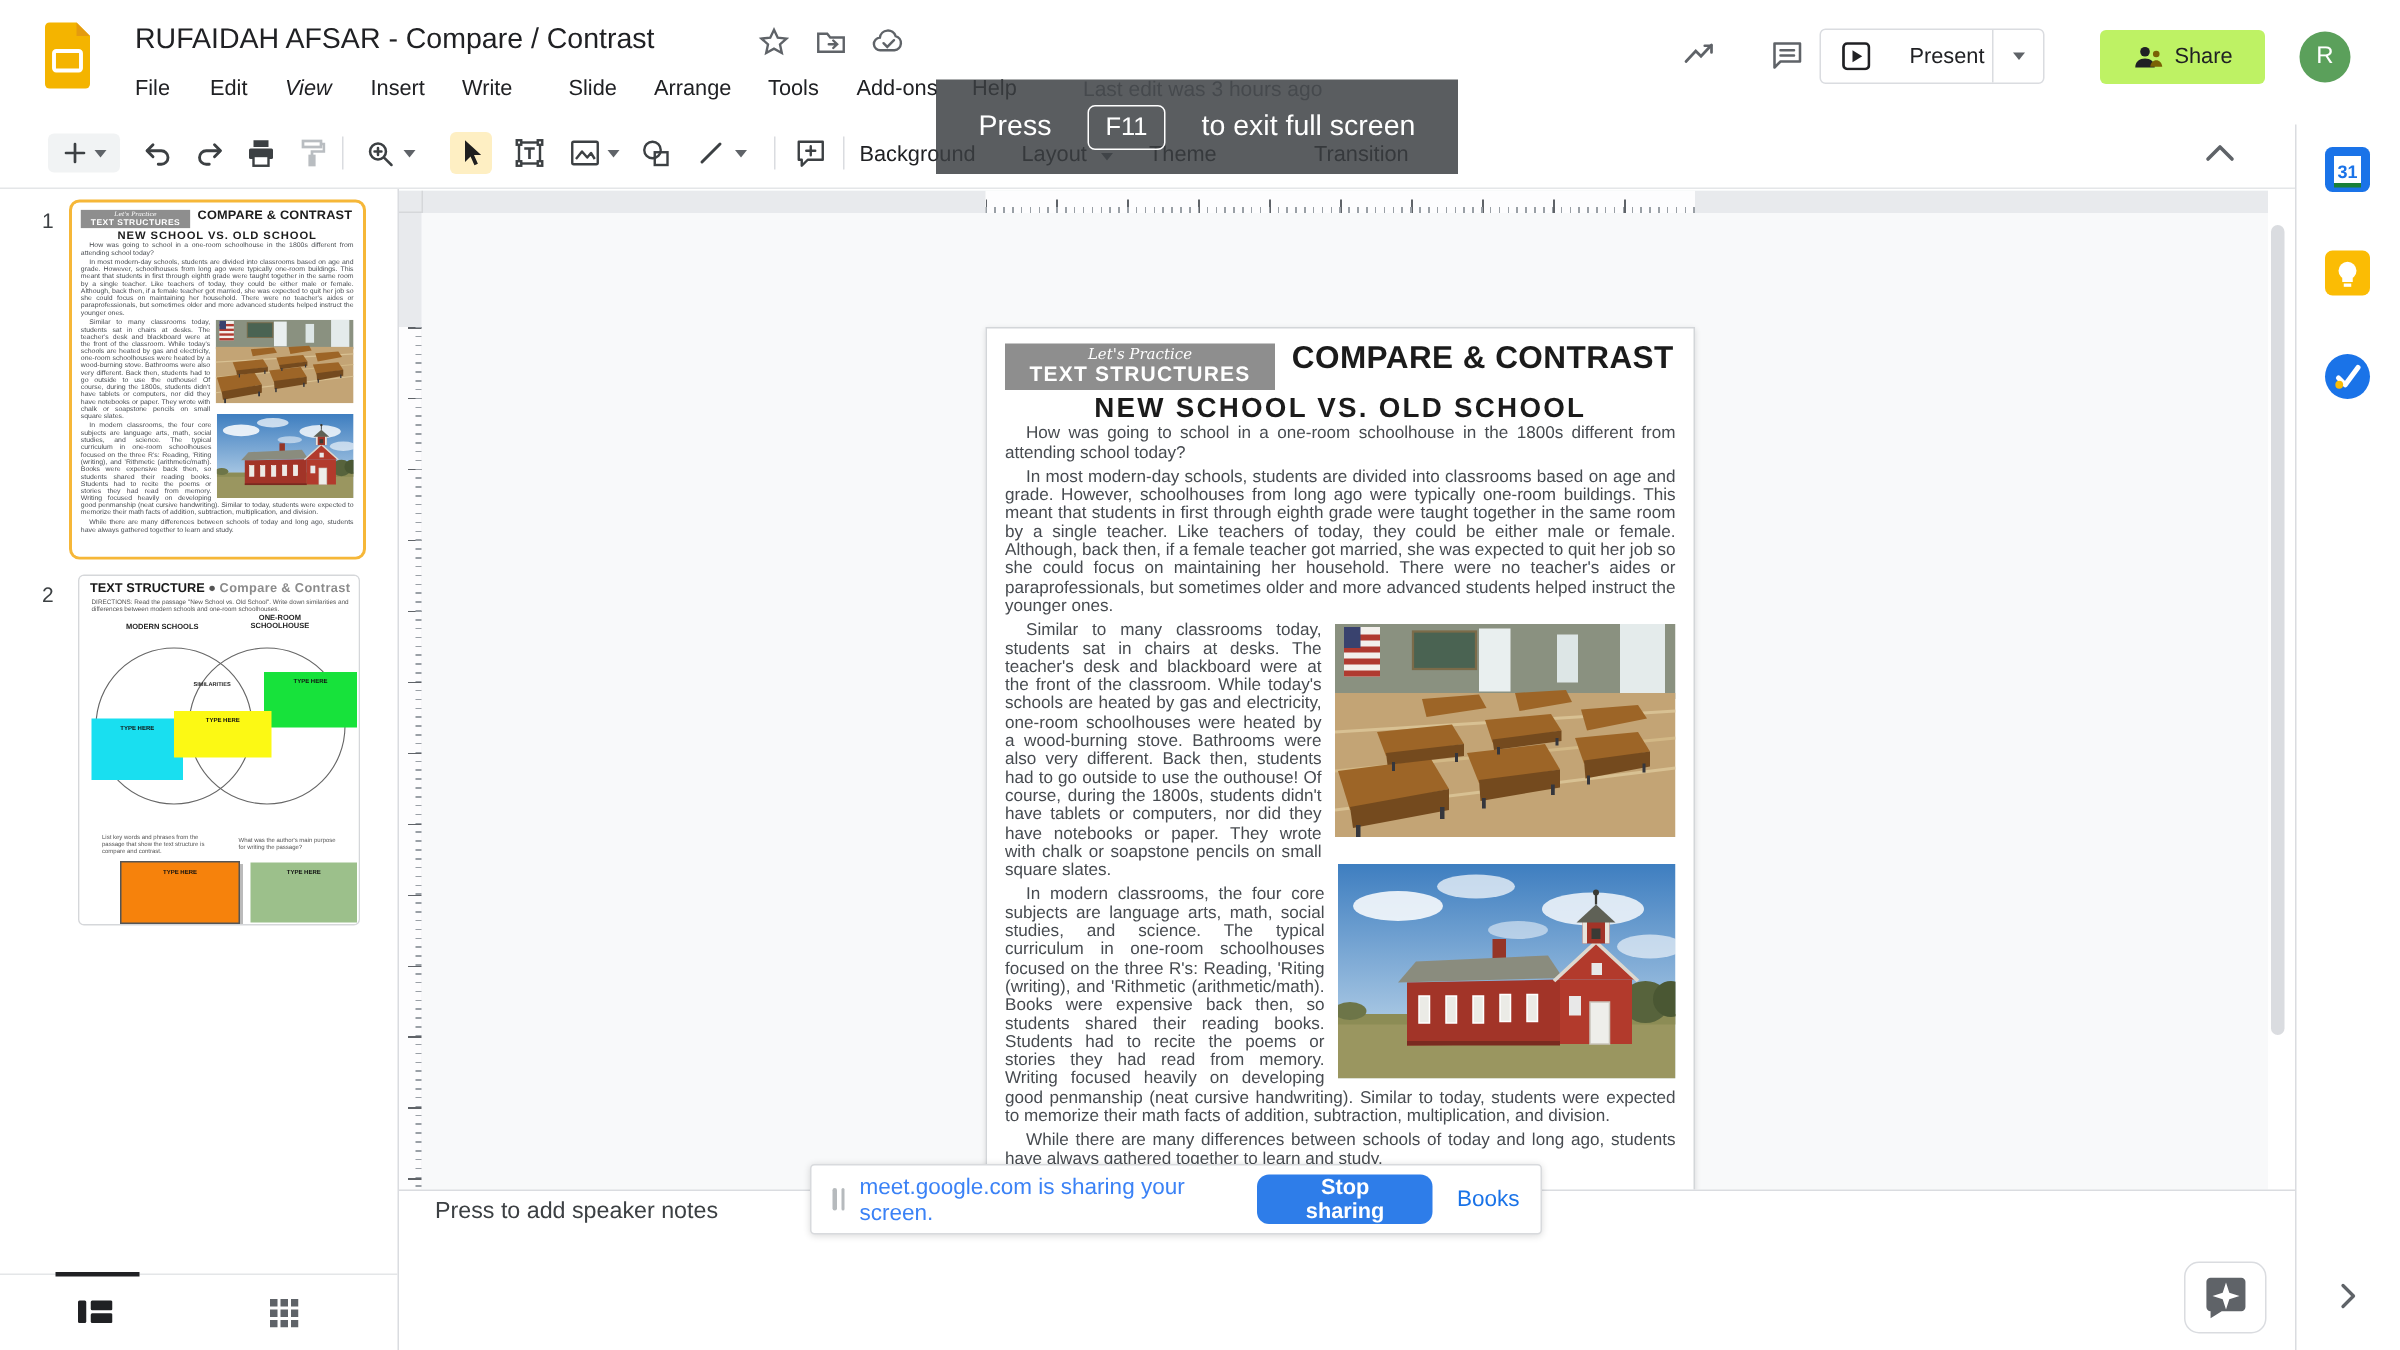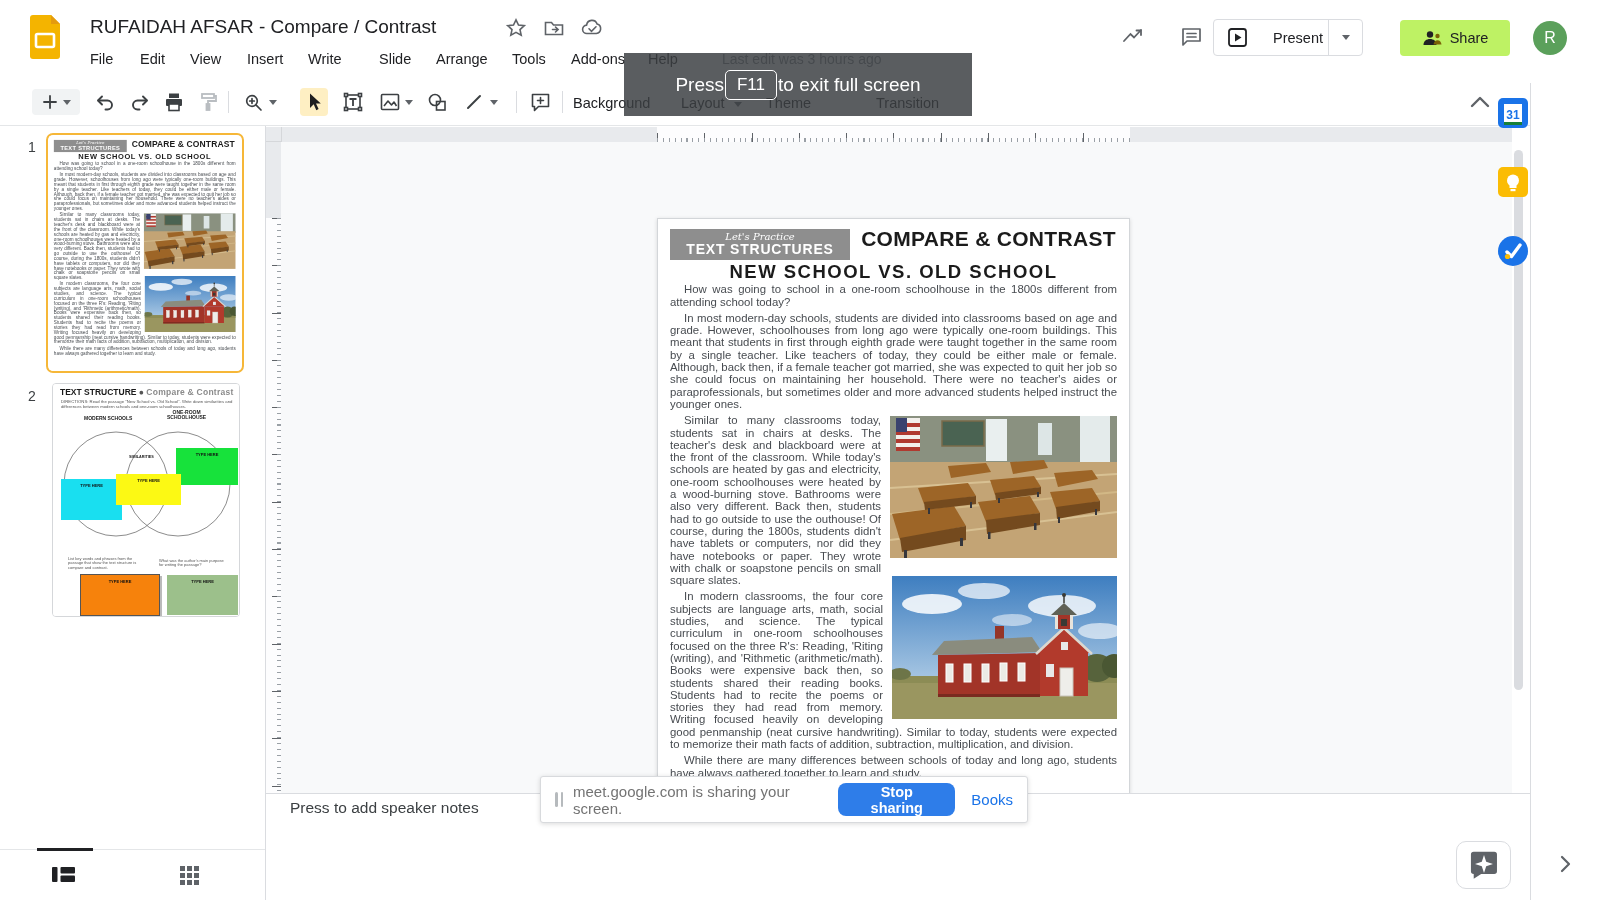--- a/index.html
+++ b/index.html
@@ -33,21 +33,21 @@
   .tb-ic { position:absolute; top:89px; width:26px; height:26px; display:flex;
     align-items:center; justify-content:center; border-radius:4px; }
   .tb-div { position:absolute; top:91px; width:1px; height:22px; background:#dadce0; }
   .tb-txt { position:absolute; top:95px; font-size:14.5px; color:#202124; cursor:default; }
   .caret { width:0; height:0; border-left:4.5px solid transparent; border-right:4.5px solid transparent;
     border-top:5px solid #5f6368; }
 
   
   .fs-toast { position:absolute; left:624px; top:53px; width:348px; height:63px;
     background:rgba(58,62,65,0.84); color:#fff; display:flex; align-items:center; justify-content:center;
-    gap:1px; font-size:19px; z-index:60; }
+    gap:24px; font-size:19px; z-index:60; }
   .fs-key { border:1.5px solid #fff; border-radius:5px; padding:4px 11px; font-size:17px; }
 
   
   .filmstrip { position:absolute; left:0; top:126px; width:265px; height:724px; background:#fff; }
   .panel-vline { position:absolute; left:265px; top:126px; width:1px; height:774px; background:#dadce0; }
   .thumb-num { position:absolute; font-size:14px; color:#3c4043; }
   .thumb1 { position:absolute; left:46px; top:133px; width:198px; height:240px; background:#fff;
     border:2.5px solid #f6b738; border-radius:7px; overflow:hidden; }
   .thumb2 { position:absolute; left:52px; top:383px; width:188px; height:234px; background:#fff;
     border:1px solid #d5d7da; border-radius:4px; overflow:hidden; }
@@ -97,29 +97,29 @@
   .notes-text { position:absolute; left:290px; top:799px; font-size:15.5px; color:#3c4043; }
   .view-bar-line { position:absolute; left:0; top:849px; width:265px; height:1px; background:#e4e6e8; }
   .view-indicator { position:absolute; left:37px; top:848px; width:56px; height:3px; background:#202124; }
 
   
   .share-toast { position:absolute; left:540px; top:776px; width:488px; height:47px; background:#fff;
     border:1px solid #d8dadd; border-radius:3px; box-shadow:0 1px 5px rgba(0,0,0,.15); z-index:70;
     display:flex; align-items:center; padding:0 14px; }
   .drag-dots { display:flex; gap:3px; margin-right:10px; }
   .drag-dots i { width:2.5px; height:15px; background:#b6babd; border-radius:2px; }
-  .share-msg { font-size:15px; color:#737373; }
+  .share-msg { font-size:15px; color:#3b82f6; }
   .stop-btn { margin-left:12px; height:33px; padding:0 17px; border-radius:8px;
     color:#fff; font-size:14.5px; font-weight:bold; display:flex; align-items:center; border:none; }
   .hide-link { margin-left:16px; font-size:15px; }
 
   
   .side-panel { position:absolute; left:1530px; top:83px; width:70px; height:817px; background:#fff;
     border-left:1px solid #dadce0; }
-  .side-ic { position:absolute; left:1497px; width:32px; height:32px; }
+  .side-ic { position:absolute; left:1549px; width:32px; height:32px; }
   .explore-btn { position:absolute; left:1456px; top:841px; width:55px; height:48px; background:#fff;
     border:1px solid #dadce0; border-radius:10px; display:flex; align-items:center; justify-content:center; }
 
   
   .v-title { position:absolute; left:14px; top:6px; font-size:17px; font-weight:bold; color:#1a1a1a; white-space:nowrap; }
   .v-title .sub { color:#8b8b8b; letter-spacing:0.5px; }
   .v-dir { position:absolute; left:16px; top:30px; width:348px; font-size:8.5px; line-height:9.5px; color:#555; }
   .v-lab { position:absolute; font-size:10px; font-weight:bold; color:#222; }
   .v-box { position:absolute; display:flex; justify-content:center; padding-top:8px;
     font-size:8px; font-weight:bold; color:#111; }
@@ -152,21 +152,21 @@
   </div>
   <div class="hdr-icon" style="left:581px;">
     <svg width="23" height="22" viewBox="0 0 23 22" fill="none" stroke="#5f6368" stroke-width="1.6">
       <path d="M6 16.5 a4.2 4.2 0 0 1-.4-8.4 a5.4 5.4 0 0 1 10.5-1 a4.8 4.8 0 0 1-.8 9.4 z"></path>
       <path d="M8 11.8 l2.5 2.5 4.5-4.5" stroke-linecap="round"></path>
     </svg>
   </div>
 
   <span class="menu-item" style="left:90px;">File</span>
   <span class="menu-item" style="left:140px;">Edit</span>
-  <span class="menu-item" style="left:190px;">View</span>
+  <span class="menu-item" style="left:190px;font-style:italic;">View</span>
   <span class="menu-item" style="left:247px;">Insert</span>
   <span class="menu-item" style="left:308px;">Write</span>
   <span class="menu-item" style="left:379px;">Slide</span>
   <span class="menu-item" style="left:436px;">Arrange</span>
   <span class="menu-item" style="left:512px;">Tools</span>
   <span class="menu-item" style="left:571px;">Add-ons</span>
   <span class="menu-item" style="left:648px;">Help</span>
   <span class="last-edit">Last edit was 3 hours ago</span>
 
   <div class="hdr-icon" style="left:1122px;top:26px;">

